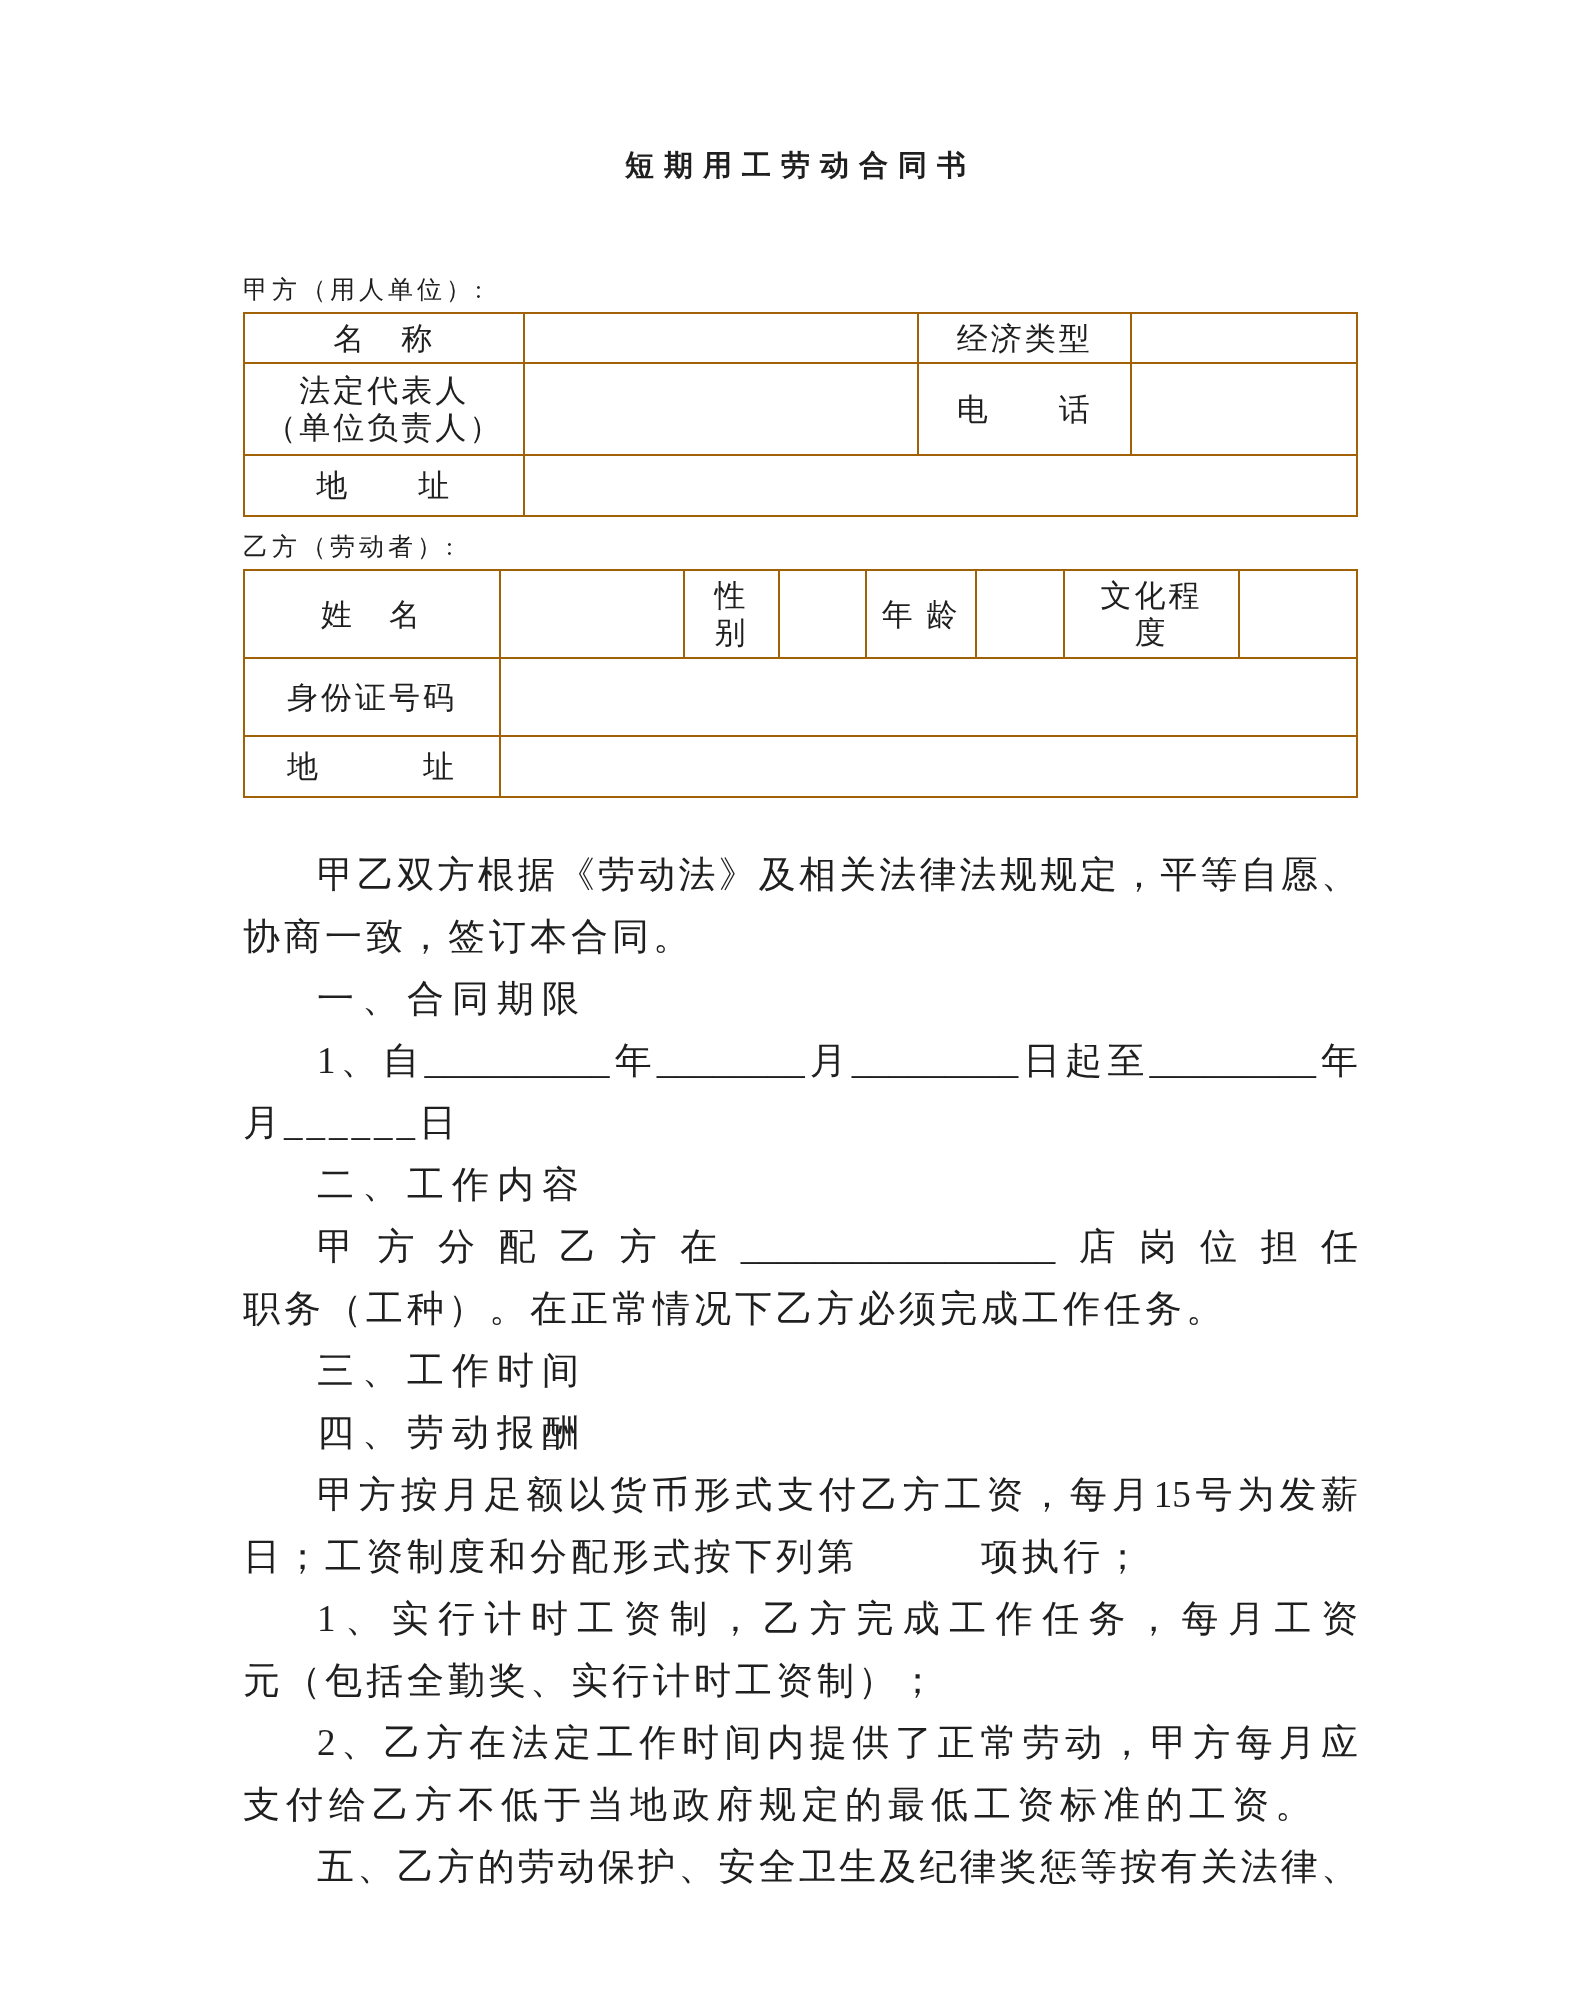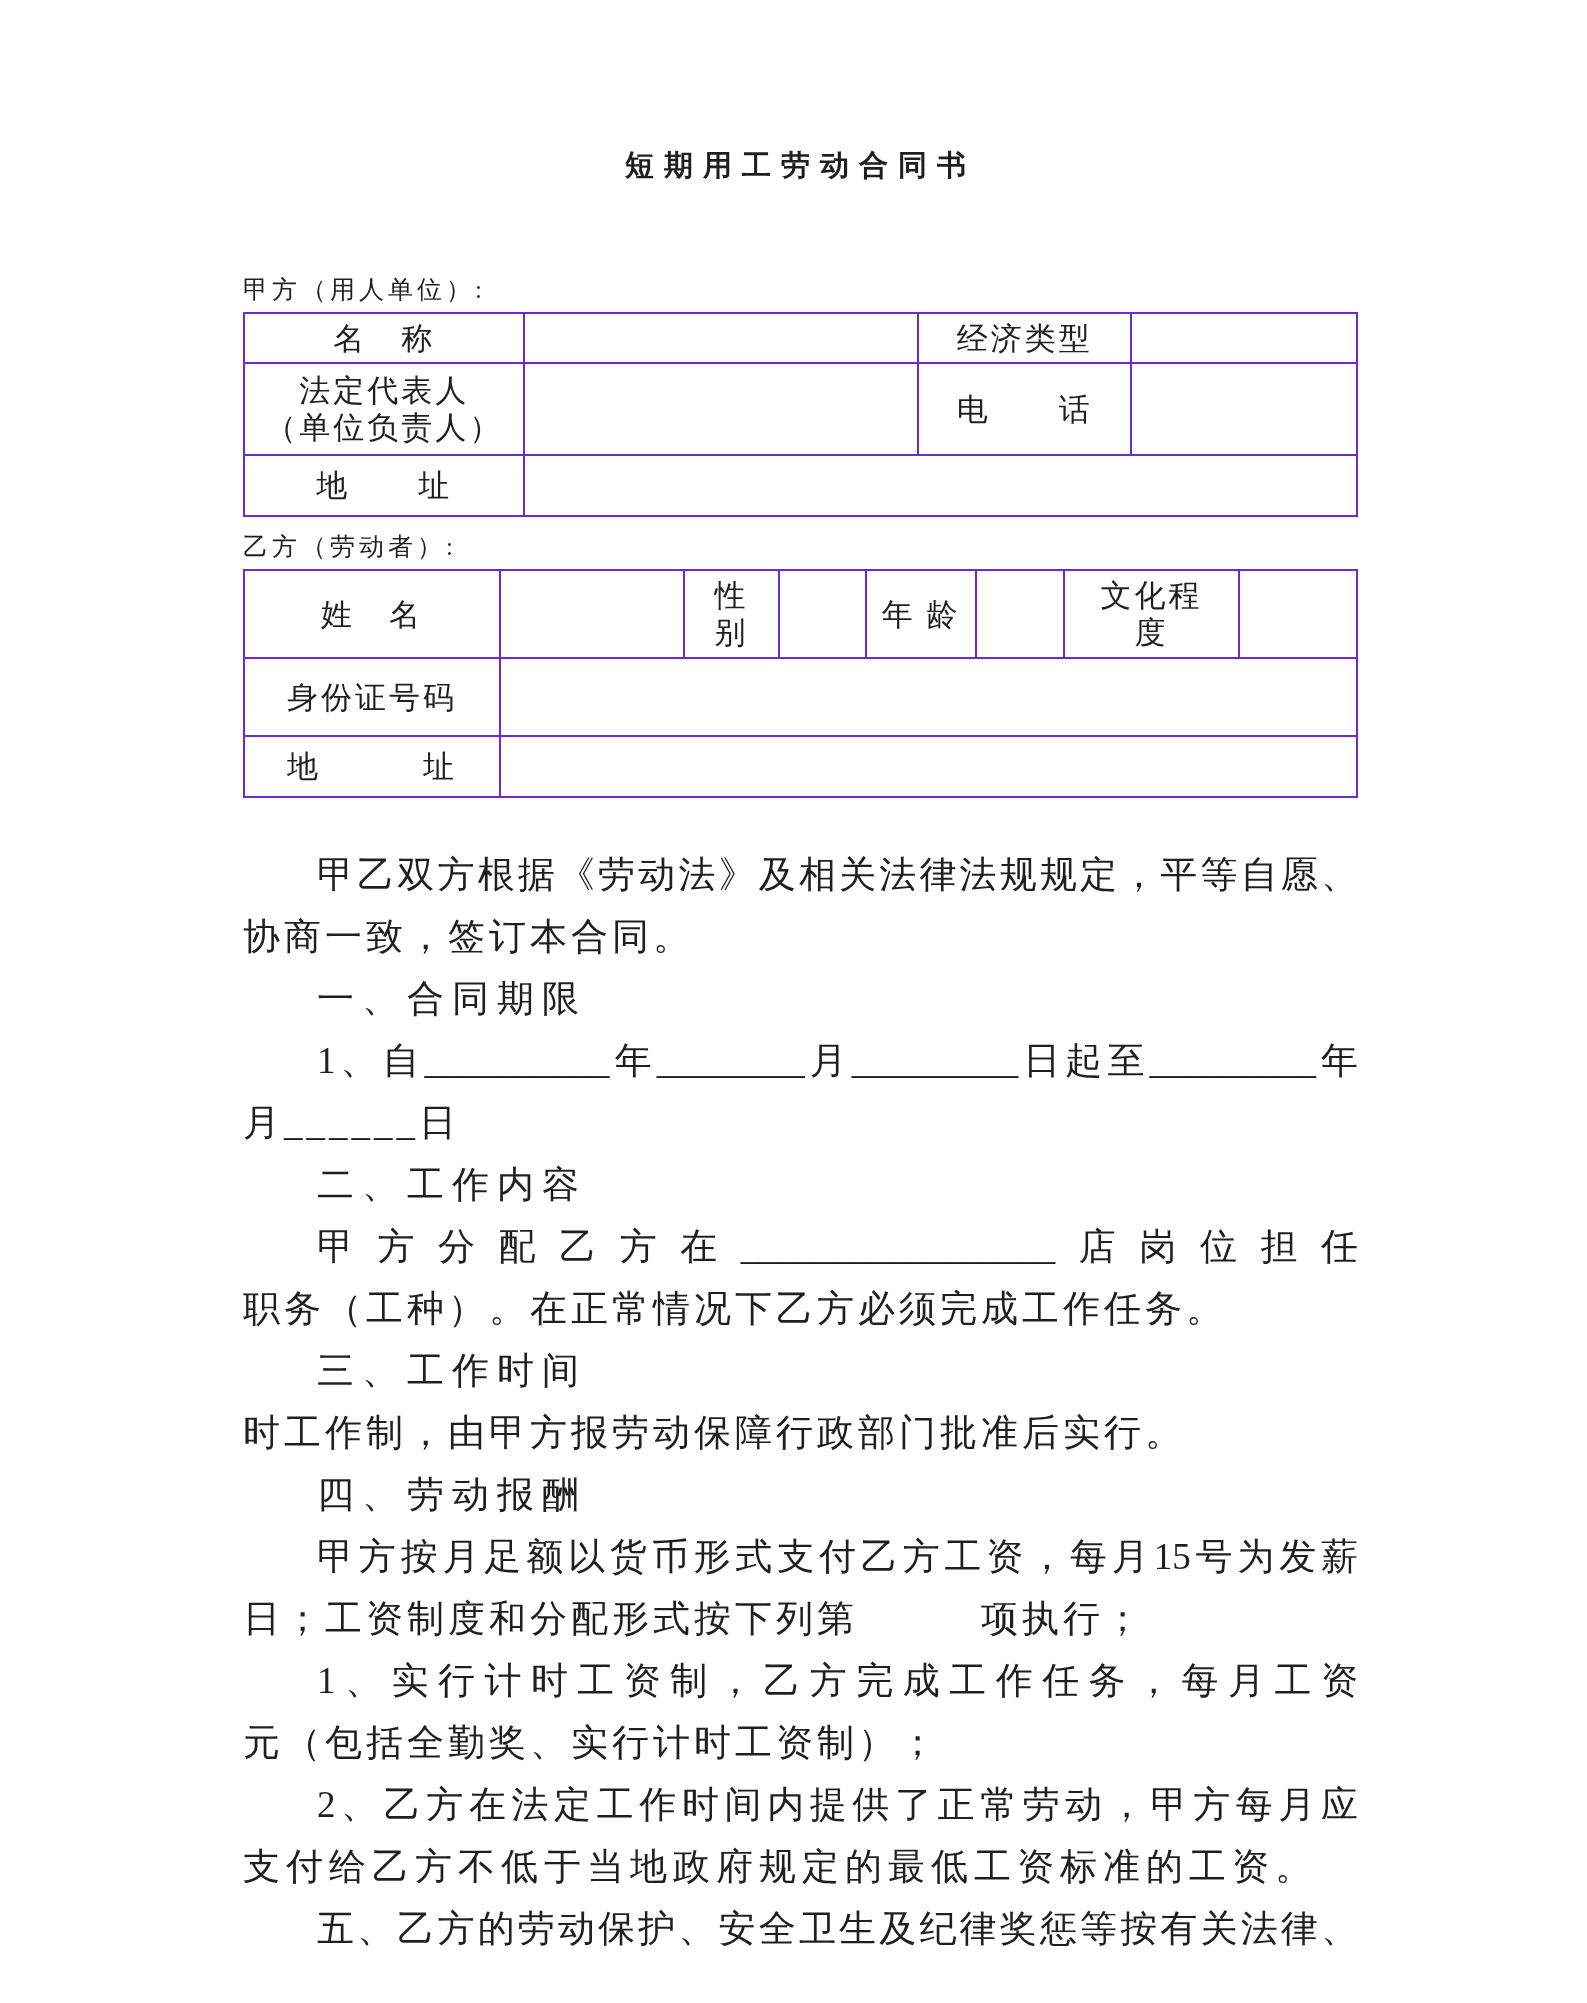--- a/index.html
+++ b/index.html
@@ -32,21 +32,21 @@
     line-height: 40px;
   }
   .heading.b { margin-top: 10px; }
   table {
     border-collapse: collapse;
     width: 100%;
     table-layout: fixed;
     margin-top: 2px;
   }
   td {
-    border: 2px solid #6d28d9;
+    border: 2px solid #a16207;
     text-align: center;
     vertical-align: middle;
     font-size: 31px;
     letter-spacing: 3px;
     line-height: 37px;
     white-space: pre-line;
     padding: 0;
     overflow: hidden;
   }
   tr.ra1 { height: 50px; }
@@ -145,21 +145,20 @@
   <div class="bodytext">
     <div class="line ind fill">甲乙双方根据《劳动法》及相关法律法规规定，平等自愿、</div>
     <div class="line sp4">协商一致，签订本合同。</div>
     <div class="line ind sp8">一、合同期限</div>
     <div class="line ind fill">1、自__________年________月_________日起至_________年</div>
     <div class="line sp4">月______日</div>
     <div class="line ind sp8">二、工作内容</div>
     <div class="line ind fill">甲方分配乙方在_________________店岗位担任</div>
     <div class="line sp4">职务（工种）。在正常情况下乙方必须完成工作任务。</div>
     <div class="line ind sp8">三、工作时间</div>
-    <div class="line sp4">时工作制，由甲方报劳动保障行政部门批准后实行。</div>
     <div class="line ind sp8">四、劳动报酬</div>
     <div class="line ind fill">甲方按月足额以货币形式支付乙方工资，每月15号为发薪</div>
     <div class="line sp4">日；工资制度和分配形式按下列第　　　项执行；</div>
     <div class="line ind fill">1、实行计时工资制，乙方完成工作任务，每月工资</div>
     <div class="line sp4">元（包括全勤奖、实行计时工资制）；</div>
     <div class="line ind fill">2、乙方在法定工作时间内提供了正常劳动，甲方每月应</div>
     <div class="line sp6">支付给乙方不低于当地政府规定的最低工资标准的工资。</div>
     <div class="line ind fill">五、乙方的劳动保护、安全卫生及纪律奖惩等按有关法律、</div>
   </div>
 

